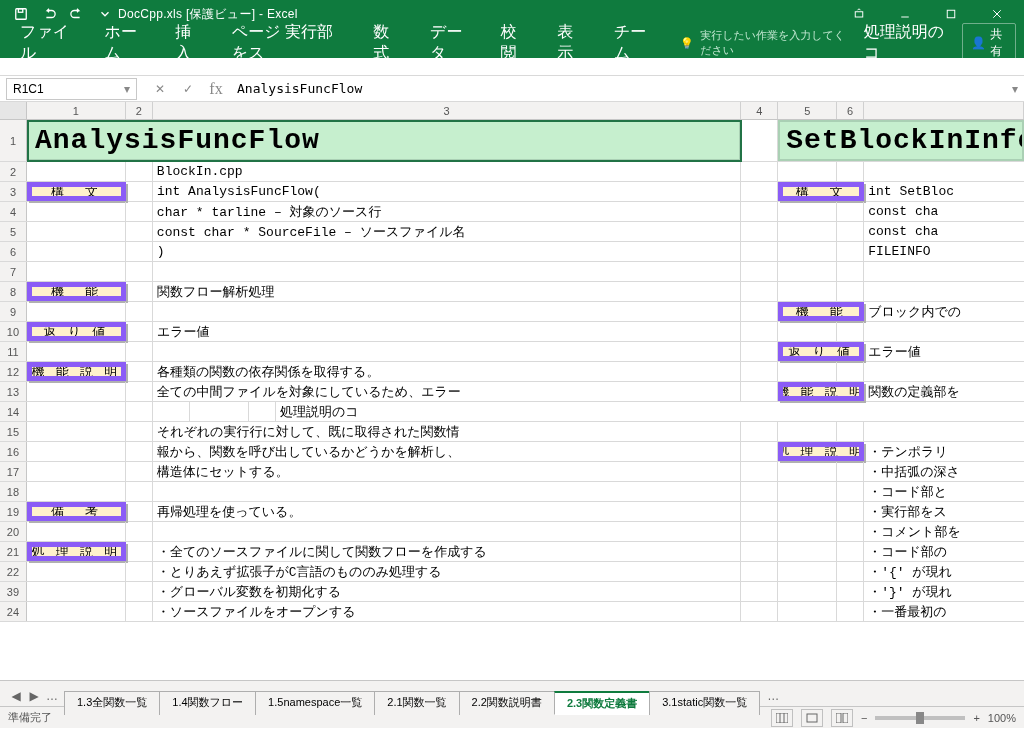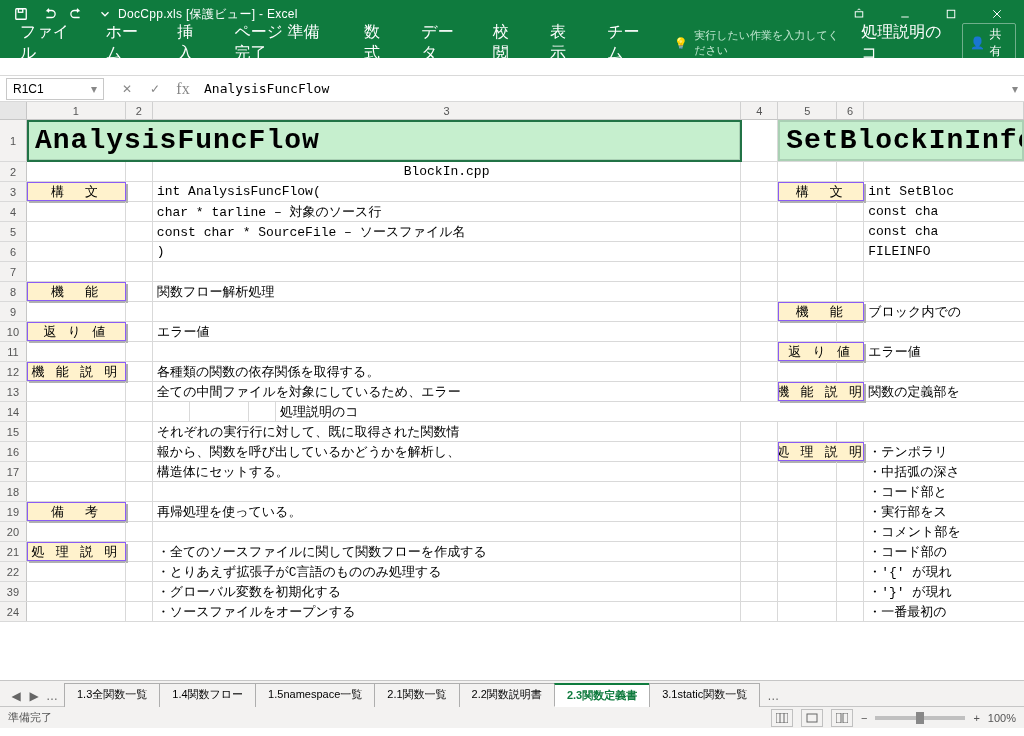--- a/index.html
+++ b/index.html
@@ -12,21 +12,21 @@
 .winctl{display:flex;align-items:center;gap:4px;padding-right:6px}
 .winctl-btn{width:42px;height:28px;display:flex;align-items:center;justify-content:center}
 .winctl-btn svg{width:12px;height:12px;stroke:#fff;fill:none;stroke-width:1.3}
 .ribbon-tabs{height:30px;background:#0f7b3e;display:flex;align-items:center;padding:0 8px;color:#fff;gap:6px}
 .rtab{padding:0 12px;height:30px;display:flex;align-items:center;font-size:16px;cursor:pointer}
 .rtab.signin{margin-left:auto}
 .share-btn{border:1px solid rgba(255,255,255,0.4);padding:2px 8px;display:flex;align-items:center;gap:4px;border-radius:2px}
 .tellme{display:flex;align-items:center;gap:6px;color:#bfe6cf;font-size:11px;padding-left:8px}
 .ribbon-gap{height:18px;background:#fff;border-bottom:1px solid #d9d9d9}
 .formulabar{height:26px;display:flex;align-items:center;border-bottom:1px solid #d9d9d9;background:#fff}
-.namebox{width:98px;height:22px;border:1px solid #c8c8c8;margin-left:6px;display:flex;align-items:center;padding:0 6px;font-size:12px;justify-content:space-between}
+.namebox{width:131px;height:22px;border:1px solid #c8c8c8;margin-left:6px;display:flex;align-items:center;padding:0 6px;font-size:12px;justify-content:space-between}
 .namebox-dd{color:#888}
 .fb-btns{display:flex;align-items:center;margin-left:12px;gap:6px;color:#888}
 .fb-btn{width:22px;height:22px;display:flex;align-items:center;justify-content:center}
 .fx{font-family:serif;font-size:16px}
 .formula-input{flex:1;border:none;padding:0 10px;font-family:Consolas,monospace;font-size:13px;outline:none;height:22px}
 .formula-dd{width:18px;color:#888;text-align:center}
 .grid-wrap{position:relative;height:578px;overflow:hidden;background:#fff}
 .colheads{display:flex;height:18px;border-bottom:1px solid #c6c6c6;background:#f3f2f1}
 .corner{width:27px;border-right:1px solid #c6c6c6;background:#e6e6e6}
 .ch{border-right:1px solid #d0d0d0;text-align:center;font-size:11px;line-height:18px;color:#555;background:#f3f2f1}
@@ -36,26 +36,26 @@
 .rh{width:27px;border-right:1px solid #c6c6c6;background:#f3f2f1;text-align:center;font-size:11px;color:#555;display:flex;align-items:center;justify-content:center}
 .c1{width:99px;border-right:1px solid #d9d9d9}.c2{width:27px;border-right:1px solid #d9d9d9}
 .c3{width:589px;border-right:1px solid #d9d9d9}.c4{width:37px;border-right:1px solid #d9d9d9}
 .c5{width:59px;border-right:1px solid #d9d9d9}.c6{width:27px;border-right:1px solid #d9d9d9}
 .c7{width:160px}
 .cell{padding:1px 4px;display:flex;align-items:center;font-size:13px;overflow:hidden;white-space:nowrap}
 .r1{height:42px}.rnorm{height:20px}
 .title-cell{background:#c6efce;border:2px solid #aad0b4;font-family:"MS Mincho","Courier New",monospace;font-size:28px;font-weight:bold;letter-spacing:1px;padding:2px 6px}
 .title-left{width:715px}
 .title-right{width:246px;margin-left:0}
-.label-box{background:#fff2cc;border:1px solid #8b5cf6;box-shadow:2px 2px 0 #b0b0b0;font-family:"MS Mincho",serif;font-size:13px;letter-spacing:4px;padding:1px 14px;text-align:right;justify-content:center}
+.label-box{background:#fff2cc;border:5px solid #8b5cf6;box-shadow:2px 2px 0 #b0b0b0;font-family:"MS Mincho",serif;font-size:13px;letter-spacing:4px;padding:1px 14px;text-align:right;justify-content:center}
 .mono{font-family:"MS Mincho","Courier New",monospace;font-size:13px}
 .sheet-tabs{height:26px;display:flex;align-items:flex-end;border-top:1px solid #c6c6c6;background:#f3f2f1;padding-left:4px}
 .nav-btns{display:flex;align-items:center;gap:2px;padding:0 4px;color:#666}
 .nav-btn{width:16px;height:20px;display:flex;align-items:center;justify-content:center}
-.tab{padding:3px 12px;border:1px solid #aeaeae;border-bottom:none;background:#f3f2f1;margin-right:-1px;font-size:11px;cursor:pointer;position:relative;top:1px}
+.tab{padding:3px 12px;border:1px solid #aeaeae;border-bottom:none;background:#f3f2f1;margin-right:-1px;font-size:11px;cursor:pointer;position:relative;top:9px}
 .tab.active{background:#fff;border-bottom:1px solid #fff;color:#0f7b3e;font-weight:bold;border-top:2px solid #0f7b3e}
 .tab-more{padding:3px 8px;color:#666}
 .statusbar{height:22px;background:#f3f2f1;border-top:1px solid #c6c6c6;display:flex;align-items:center;padding:0 8px;font-size:11px;color:#555}
 .sb-right{margin-left:auto;display:flex;align-items:center;gap:8px}
 .viewbtn{width:22px;height:18px;border:1px solid #c0c0c0;display:flex;align-items:center;justify-content:center}
 .zoom-slider{width:90px;height:4px;background:#c0c0c0;position:relative}
 .zoom-thumb{position:absolute;width:8px;height:12px;background:#888;top:-4px;left:41px}
 .sel-outline{position:absolute;border:2px solid #217346;pointer-events:none}
 </style>
 </head>
@@ -108,21 +108,21 @@
           <path d="M3 3l10 10M13 3L3 13"></path>
         </svg>
       </div>
   </div>
 </div>
 
 <div class="ribbon-tabs">
   <div class="rtab">ファイル</div>
   <div class="rtab">ホーム</div>
   <div class="rtab">挿入</div>
-  <div class="rtab">ページ 準備完了</div>
+  <div class="rtab">ページ 実行部をス</div>
   <div class="rtab">数式</div>
   <div class="rtab">データ</div>
   <div class="rtab">校閲</div>
   <div class="rtab">表示</div>
   <div class="rtab">チーム</div>
   <div class="tellme">
     <span>💡</span>
     <span>実行したい作業を入力してください</span>
   </div>
   <div class="rtab signin">処理説明のコ</div>
@@ -164,21 +164,21 @@
         <div class="rh">1</div>
         <div class="cell title-cell title-left">AnalysisFuncFlow</div>
         <div class="cell c4"></div>
         <div class="cell title-cell title-right">SetBlockInInfo</div>
       </div>
       <div class="row rnorm">
         <div class="rh">2</div>
         <div class="cell c1"></div>
         <div class="cell c2"></div>
         <div class="cell c3 mono">
-          <div style="text-align:center;width:100%" class="mono">BlockIn.cpp</div>
+          <div style="text-align:left;width:100%" class="mono">BlockIn.cpp</div>
         </div>
         <div class="cell c4"></div>
         <div class="cell c5"></div>
         <div class="cell c6"></div>
         <div class="cell c7"></div>
       </div>
       <div class="row rnorm">
         <div class="rh">3</div>
         <div class="cell c1 label-box">構　文</div>
         <div class="cell c2"></div>

